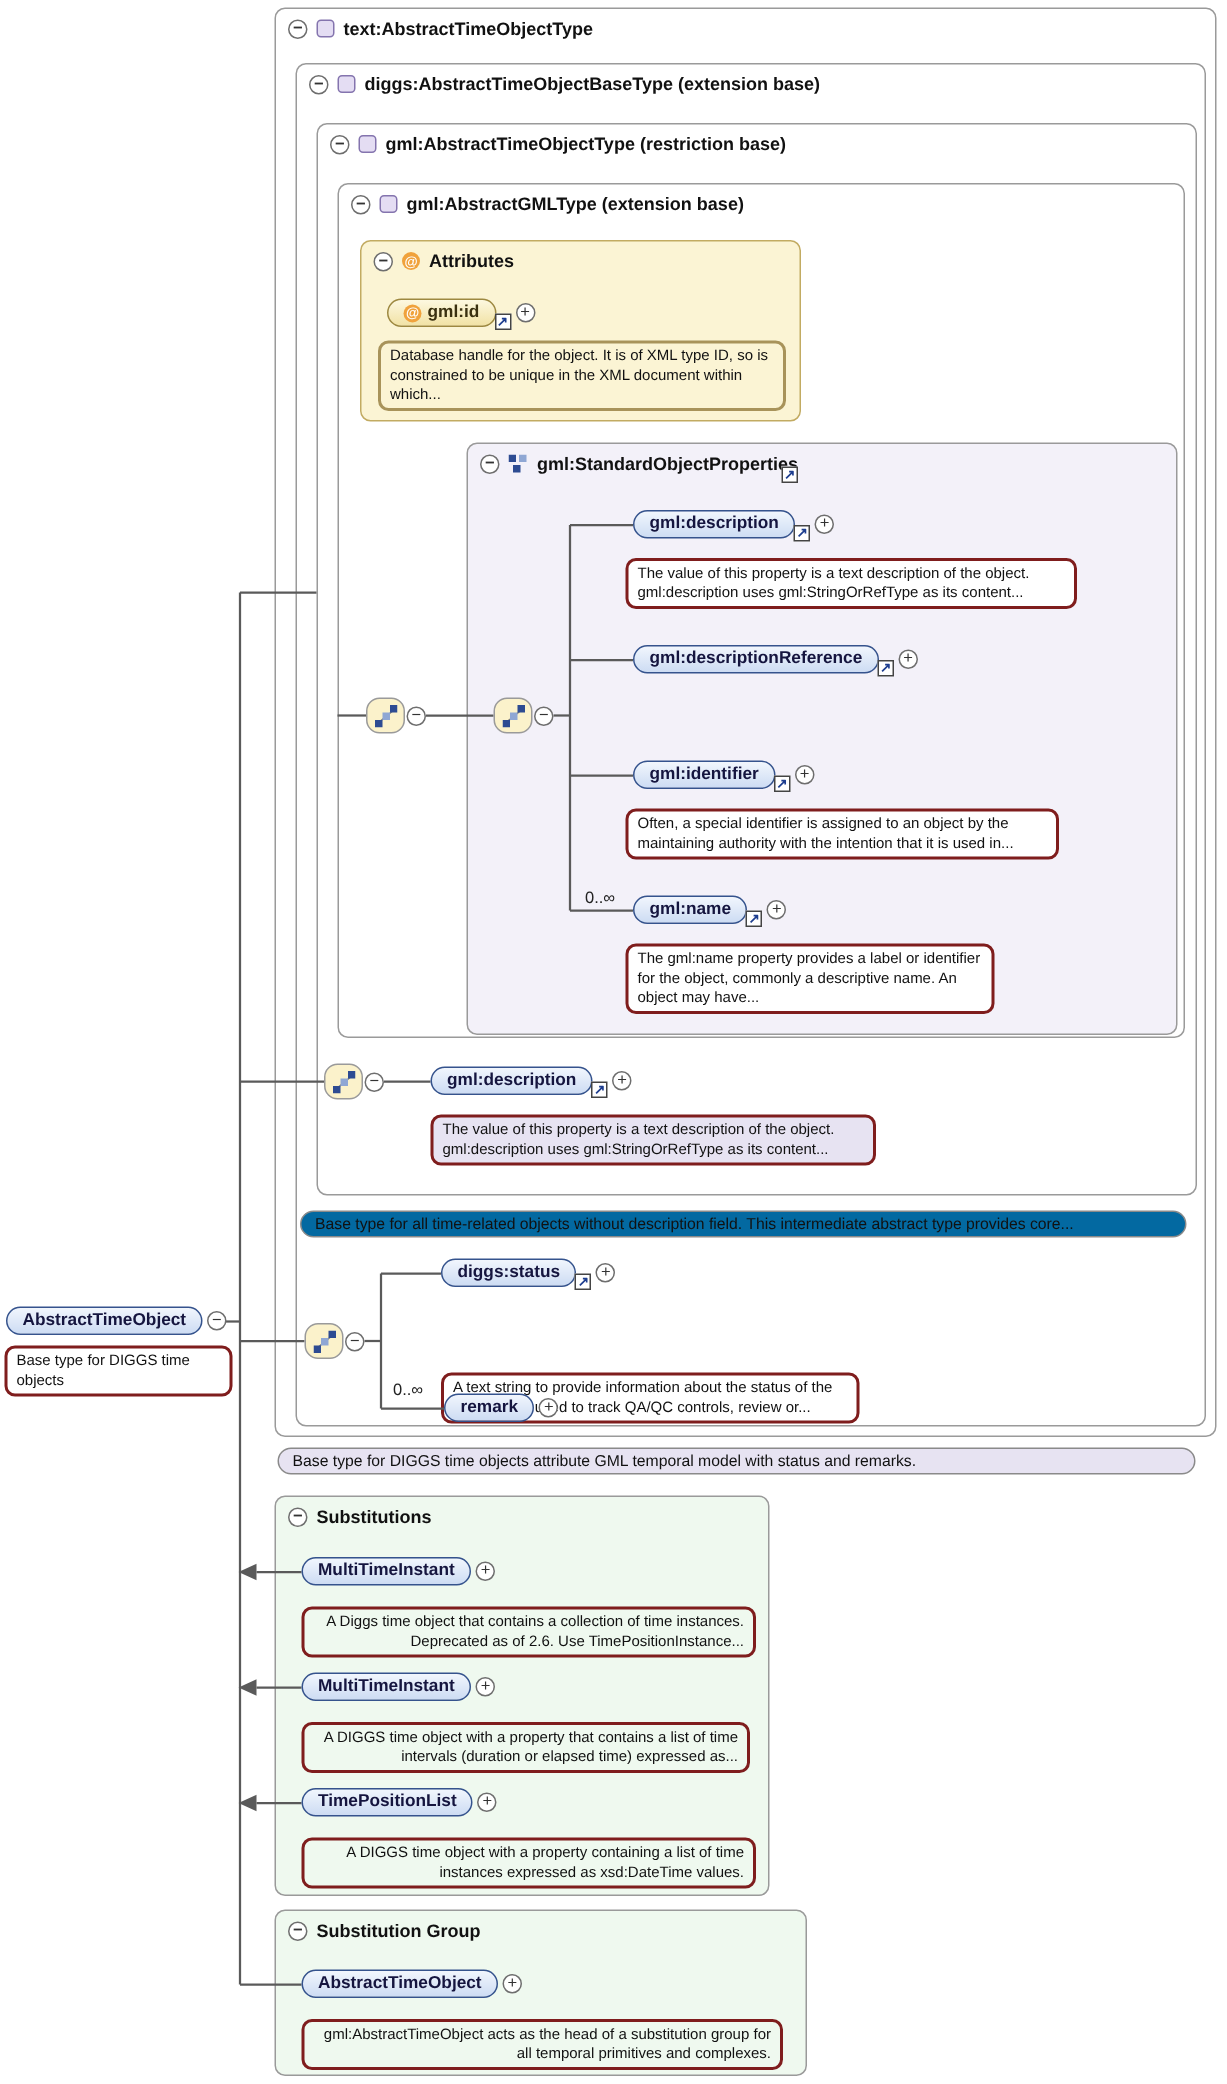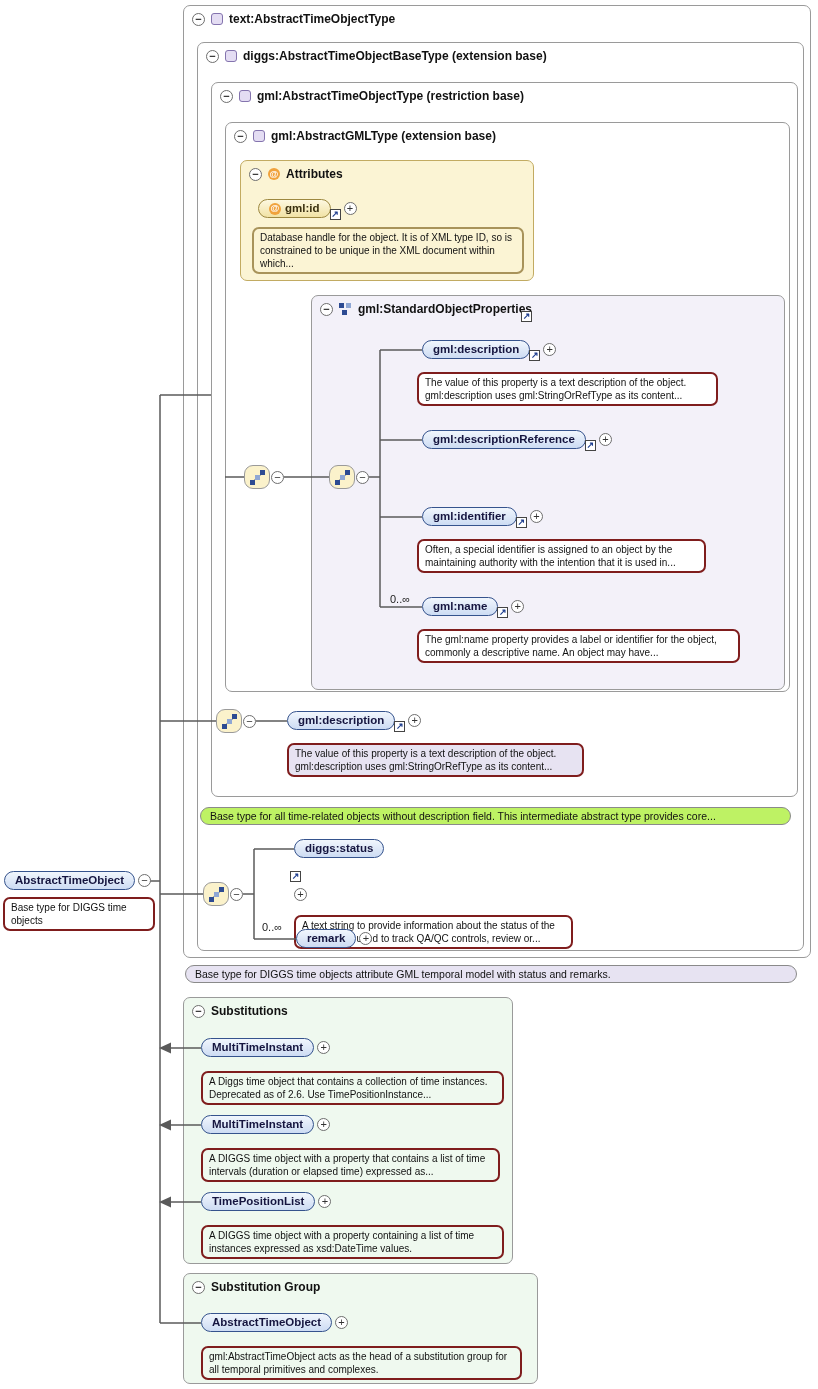--- a/index.html
+++ b/index.html
@@ -36,24 +36,24 @@
        font-size:9px;font-weight:bold;line-height:9px;text-align:center;box-sizing:border-box;
        margin:10px 0 0 -4px;flex:0 0 auto;}
   .lnk.abs{position:absolute;z-index:12;margin:0;}
 
   .plus{margin-top:3px;}
 
   .desc{position:absolute;border:2px solid #7f1d1d;border-radius:7px;padding:2px 6px;
         font-size:10px;line-height:1.3;background:#fff;box-sizing:border-box;z-index:4;}
   .desc.cream{background:transparent;border-color:#a8935a;}
   .desc.lav{background:#e7e3f2;}
-  .desc.clear{background:transparent;}
+  .desc.clear{background:transparent;text-align:right;}
 
   .abar{position:absolute;border:1px solid #8a8a8a;border-radius:9px;padding:2px 9px;
-        font-size:10.5px;white-space:nowrap;overflow:hidden;box-sizing:border-box;background:#bef264;z-index:4;}
+        font-size:10.5px;white-space:nowrap;overflow:hidden;box-sizing:border-box;background:#0369a1;z-index:4;}
   .abar.lav{background:#e7e3f2;}
 
   .card{position:absolute;font-size:11px;color:#222;z-index:10;white-space:nowrap;}
 
   .comp{position:absolute;width:26px;height:24px;border:1px solid #9a9a9a;border-radius:9px;
         background:#fbf2cb;z-index:10;display:flex;align-items:center;justify-content:center;box-sizing:border-box;}
 
   svg.wires{position:absolute;left:0;top:0;z-index:5;pointer-events:none;}
   .hdr-title{white-space:nowrap;}
 </style>
@@ -126,21 +126,21 @@
     <div class="bhdr">
       <span class="tg">−</span>
       <span class="hdr-title">Substitution Group</span>
     </div>
   </div>
 
   <div class="desc cream" style="left:252px;top:227px;width:272px;">Database handle for the object. It is of XML type ID, so is constrained to be unique in the XML document within which...</div>
 
   <div class="desc" style="left:417px;top:372px;width:301px;">The value of this property is a text description of the object. gml:description uses gml:StringOrRefType as its content...</div>
   <div class="desc" style="left:417px;top:539px;width:289px;">Often, a special identifier is assigned to an object by the maintaining authority with the intention that it is used in...</div>
-  <div class="desc" style="left:417px;top:629px;width:323px;">The gml:name property provides a label or identifier for the object, commonly a descriptive name. An object may have...</div>
+  <div class="desc" style="left:417px;top:629px;width:246px;">The gml:name property provides a label or identifier for the object, commonly a descriptive name. An object may have...</div>
 
   <div class="desc lav" style="left:287px;top:743px;width:297px;">The value of this property is a text description of the object. gml:description uses gml:StringOrRefType as its content...</div>
 
   <div class="abar" style="left:200px;top:807px;width:591px;">Base type for all time-related objects without description field. This intermediate abstract type provides core...</div>
 
   <div class="desc" style="left:294px;top:871px;width:279px;margin-top:44px;">A text string to provide information about the status of the object to be used to track QA/QC controls, review or...</div>
 
   <div class="abar lav" style="left:185px;top:965px;width:612px;">Base type for DIGGS time objects attribute GML temporal model with status and remarks.</div>
 
   <div class="desc clear" style="left:201px;top:1071px;width:303px;">A Diggs time object that contains a collection of time instances. Deprecated as of 2.6. Use TimePositionInstance...</div>
@@ -256,21 +256,21 @@
     <span class="lnk">↗</span>
     <span class="tg plus">+</span>
   </div>
 
   <div class="prow" style="left:287px;top:711px;">
     <span class="pill">gml:description</span>
     <span class="lnk">↗</span>
     <span class="tg plus">+</span>
   </div>
 
-  <div class="prow" style="left:294px;top:839px;flex-direction:column;">
+  <div class="prow" style="left:294px;top:839px;">
     <span class="pill">diggs:status</span>
     <span class="lnk">↗</span>
     <span class="tg plus">+</span>
   </div>
 
   <span class="card" style="left:262px;top:921px;">0..∞</span>
   <div class="prow" style="left:296px;top:929px;">
     <span class="pill">remark</span>
     <span class="tg plus">+</span>
   </div>

